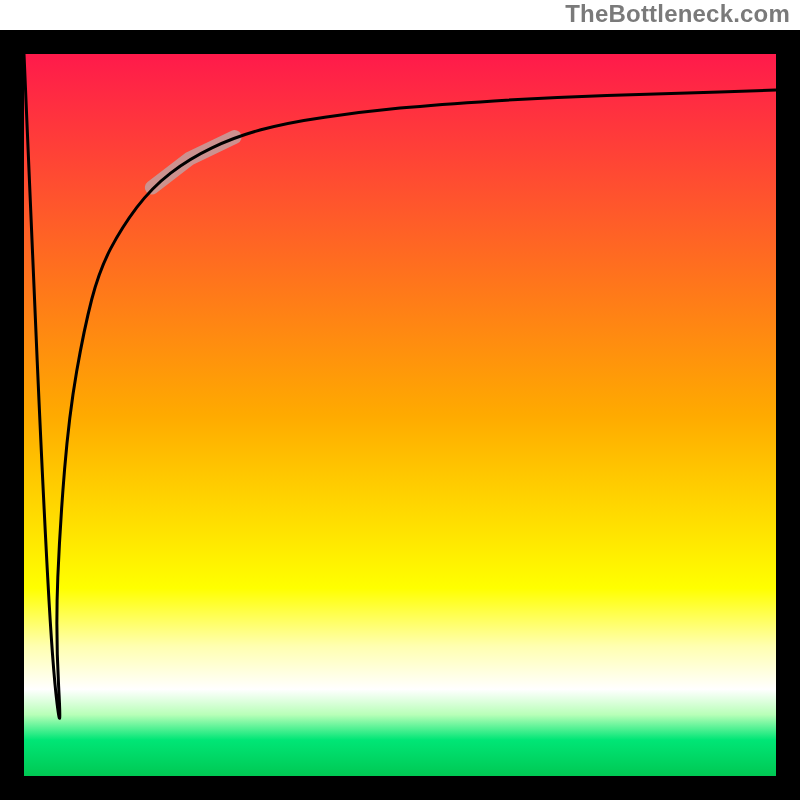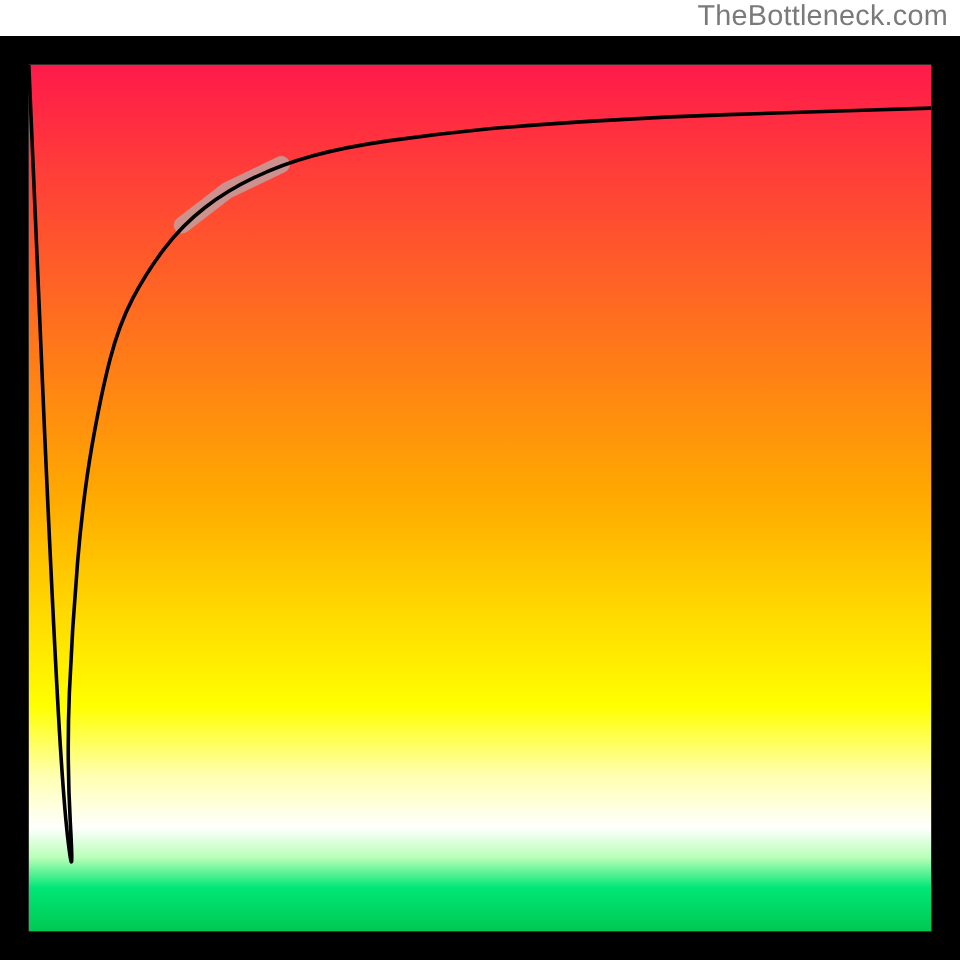--- a/index.html
+++ b/index.html
@@ -14,21 +14,21 @@
   .stage {
     position: relative;
     width: 800px;
     height: 800px;
   }
   .watermark {
     position: absolute;
     top: 0;
     right: 10px;
     font-size: 24px;
-    font-weight: 400;
+    font-weight: 700;
     color: #7a7a7a;
     letter-spacing: 0.2px;
     user-select: none;
   }
   svg {
     position: absolute;
     top: 30px;
     left: 0;
     display: block;
   }

